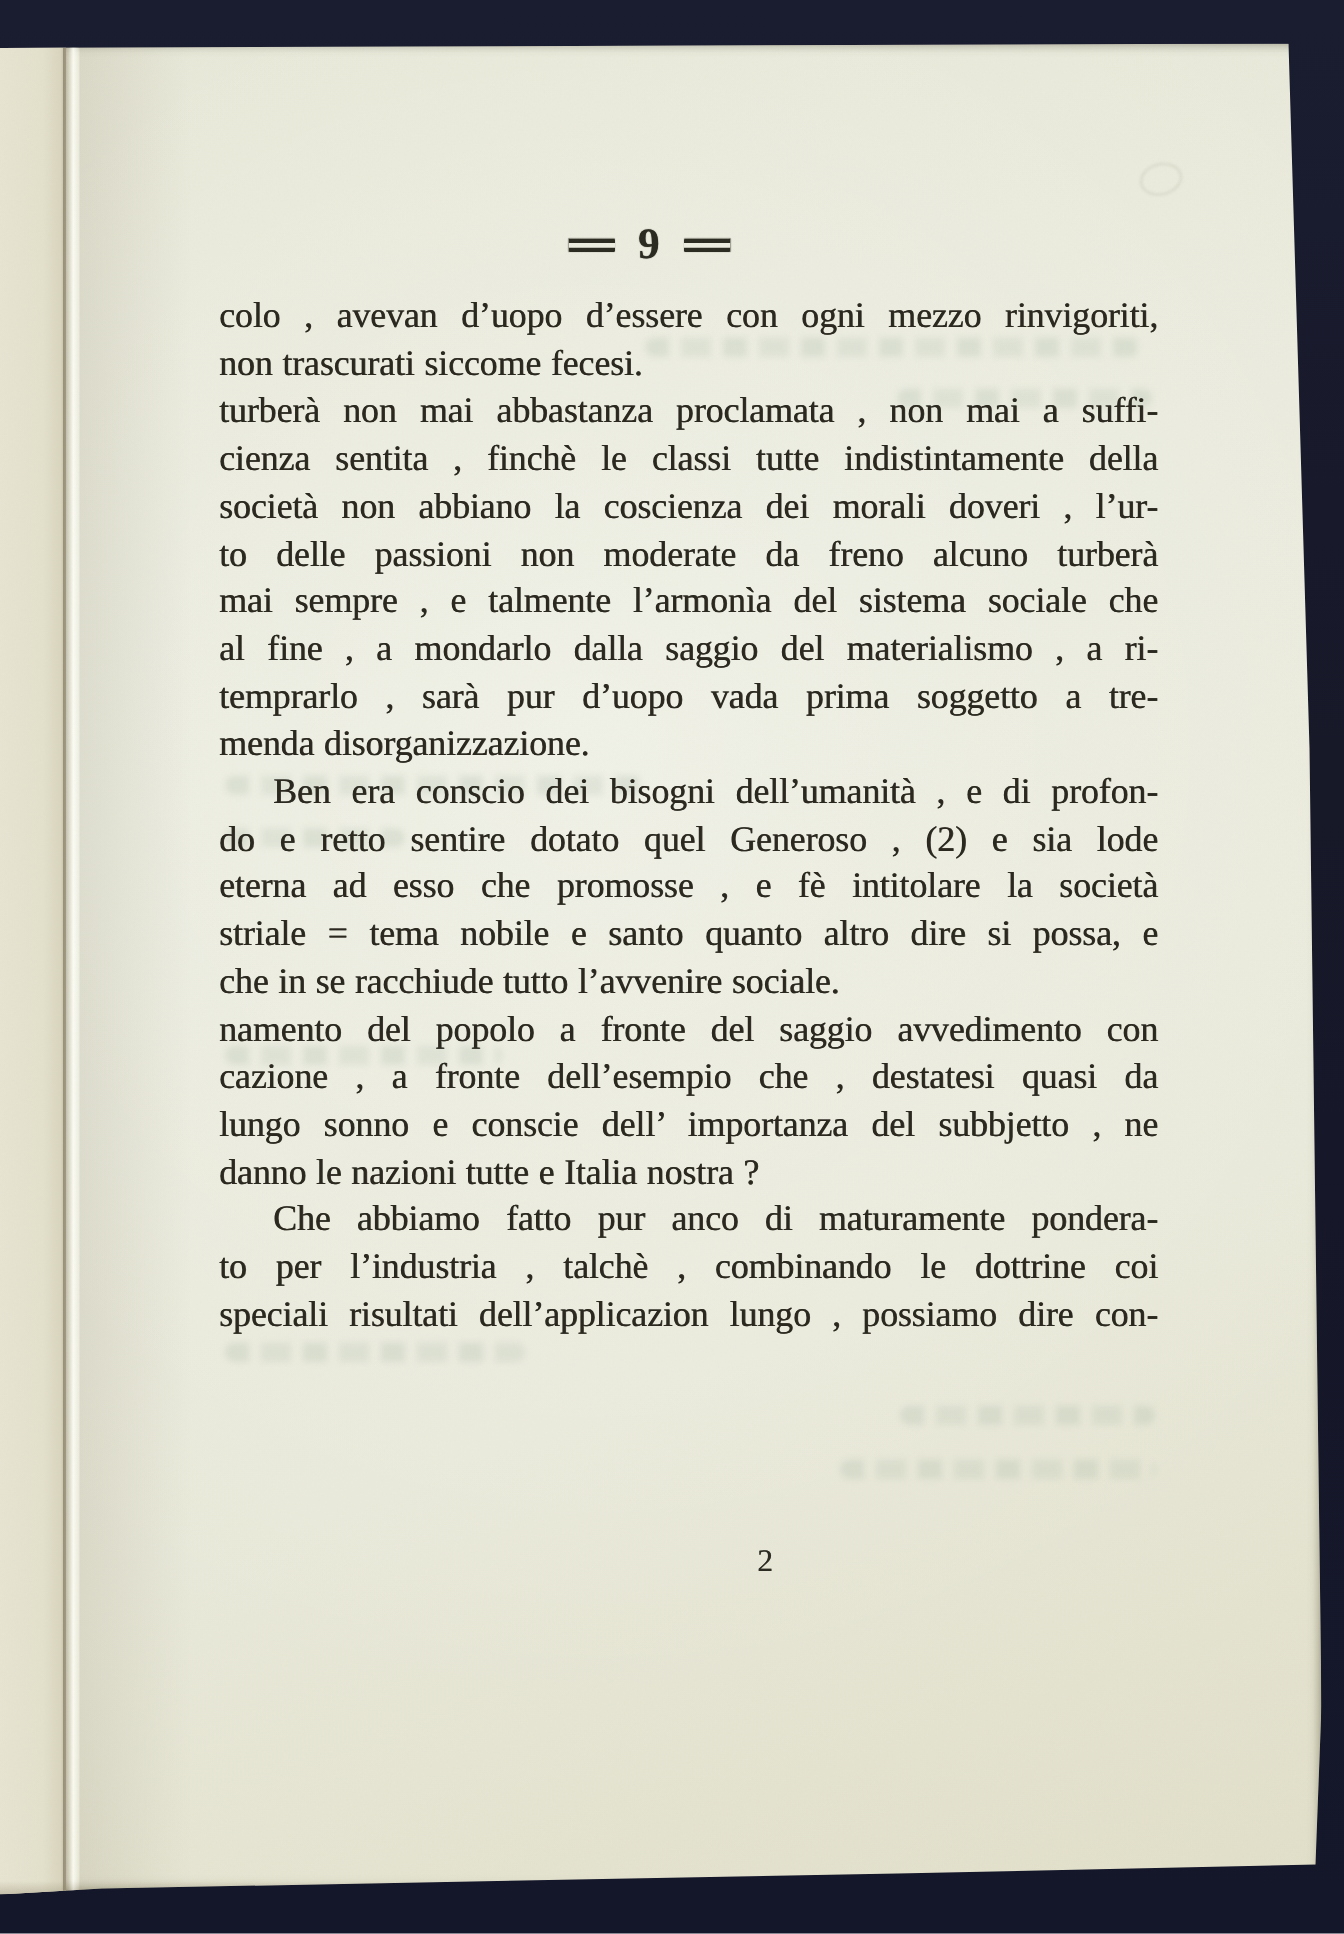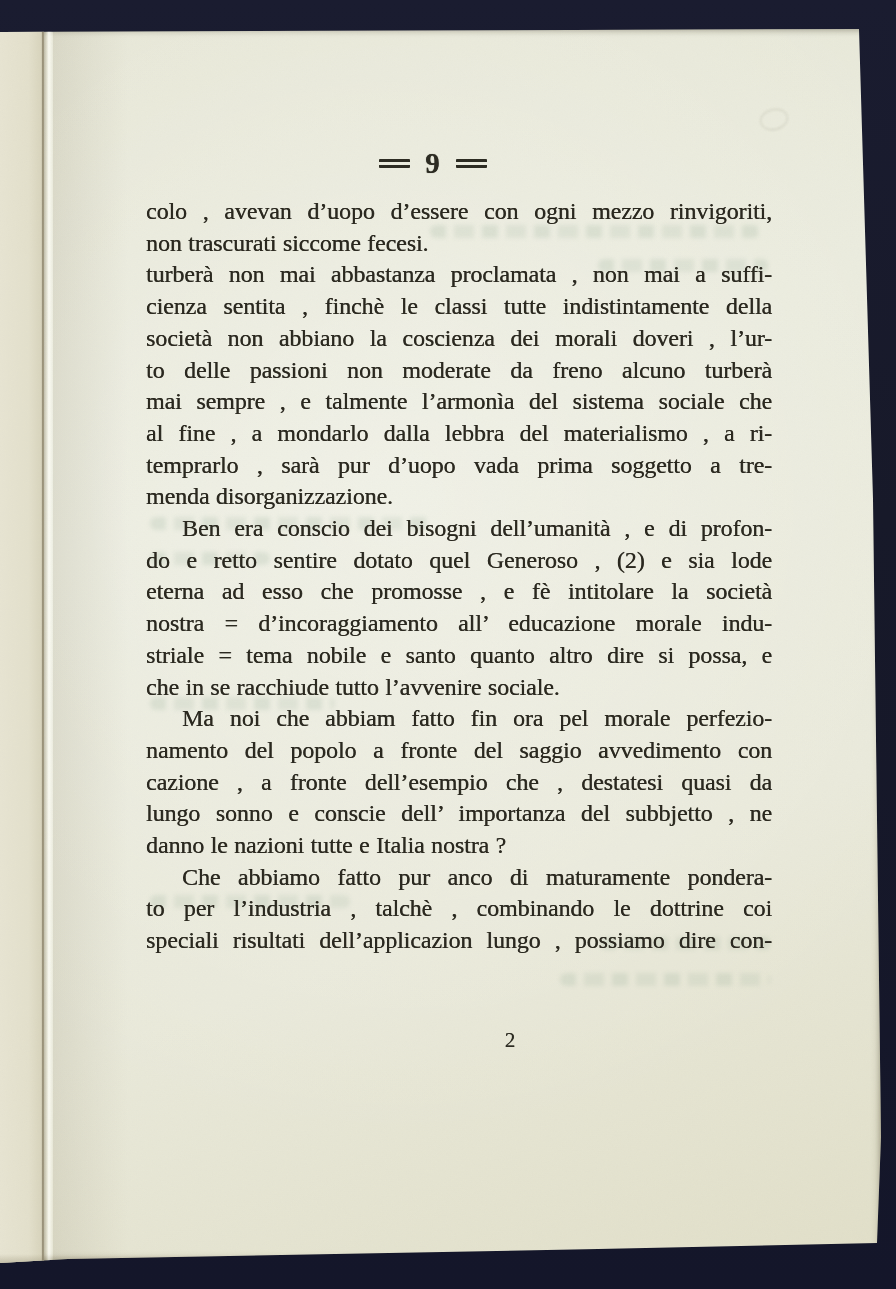--- a/index.html
+++ b/index.html
@@ -85,30 +85,28 @@
   </div>
 
   <div class="textblock" id="textblock">
       <div class="line">colo , avevan d’uopo d’essere con ogni mezzo rinvigoriti,</div>
       <div class="line end">non trascurati siccome fecesi.</div>
       <div class="line">turberà non mai abbastanza proclamata , non mai a suffi-</div>
       <div class="line">cienza sentita , finchè le classi tutte indistintamente della</div>
       <div class="line">società non abbiano la coscienza dei morali doveri , l’ur-</div>
       <div class="line">to delle passioni non moderate da freno alcuno turberà</div>
       <div class="line">mai sempre , e talmente l’armonìa del sistema sociale che</div>
-      <div class="line">al fine , a mondarlo dalla lebbra del materialismo , a ri-</div>
+      <div class="line">al fine , a mondarlo dalla saggio del materialismo , a ri-</div>
       <div class="line">temprarlo , sarà pur d’uopo vada prima soggetto a tre-</div>
       <div class="line end">menda disorganizzazione.</div>
       <div class="line indent">Ben era conscio dei bisogni dell’umanità , e di profon-</div>
       <div class="line">do e retto sentire dotato quel Generoso , (2) e sia lode</div>
       <div class="line">eterna ad esso che promosse , e fè intitolare la società</div>
-      <div class="line">nostra = d’incoraggiamento all’ educazione morale indu-</div>
       <div class="line">striale = tema nobile e santo quanto altro dire si possa, e</div>
       <div class="line end">che in se racchiude tutto l’avvenire sociale.</div>
-      <div class="line indent">Ma noi che abbiam fatto fin ora pel morale perfezio-</div>
       <div class="line">namento del popolo a fronte del saggio avvedimento con</div>
       <div class="line">cazione , a fronte dell’esempio che , destatesi quasi da</div>
       <div class="line">lungo sonno e conscie dell’ importanza del subbjetto , ne</div>
       <div class="line end">danno le nazioni tutte e Italia nostra ?</div>
       <div class="line indent">Che abbiamo fatto pur anco di maturamente pondera-</div>
       <div class="line">to per l’industria , talchè , combinando le dottrine coi</div>
       <div class="line">speciali risultati dell’applicazion lungo , possiamo dire con-</div>
     </div>
 
   <div class="footer">2</div>

